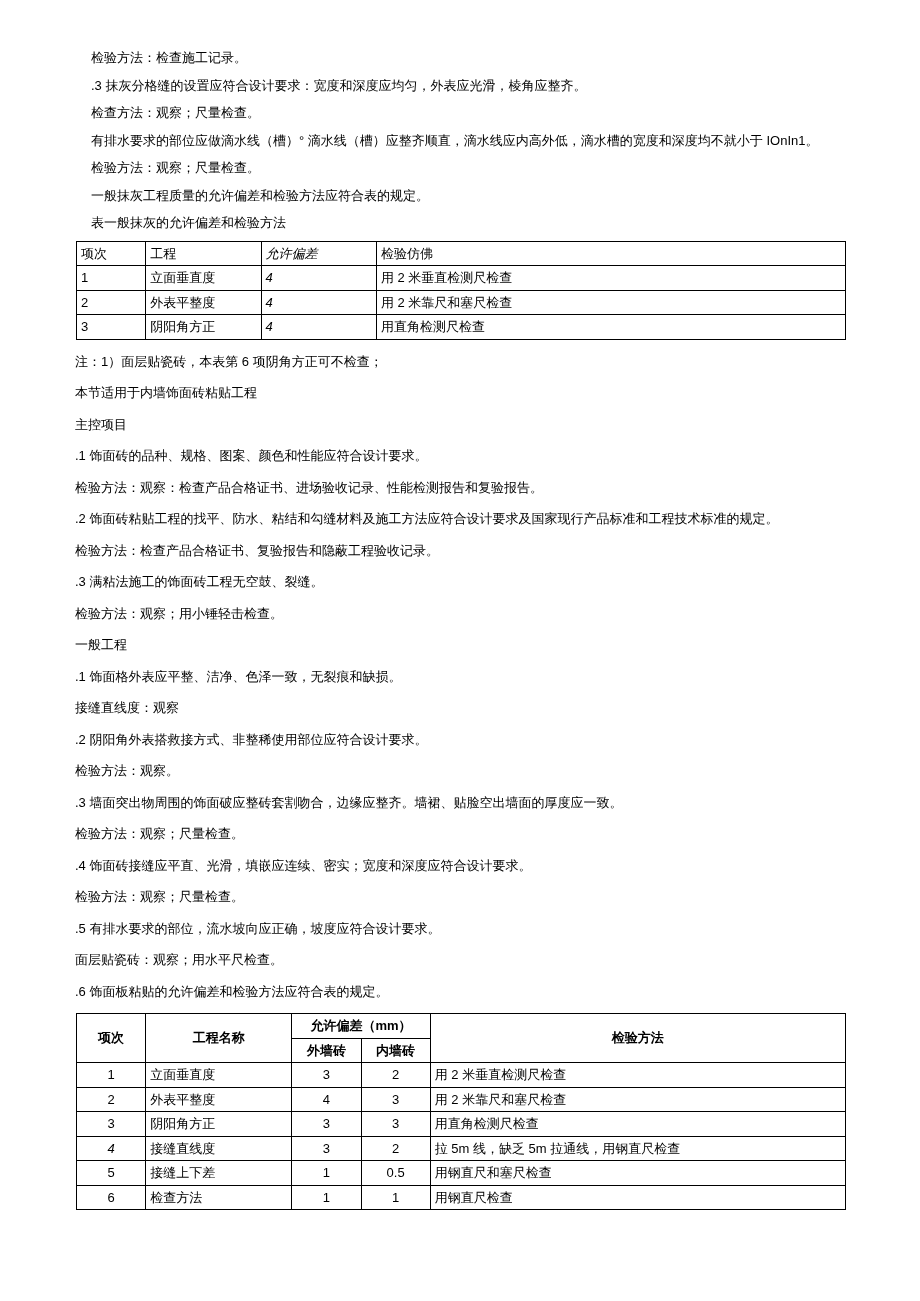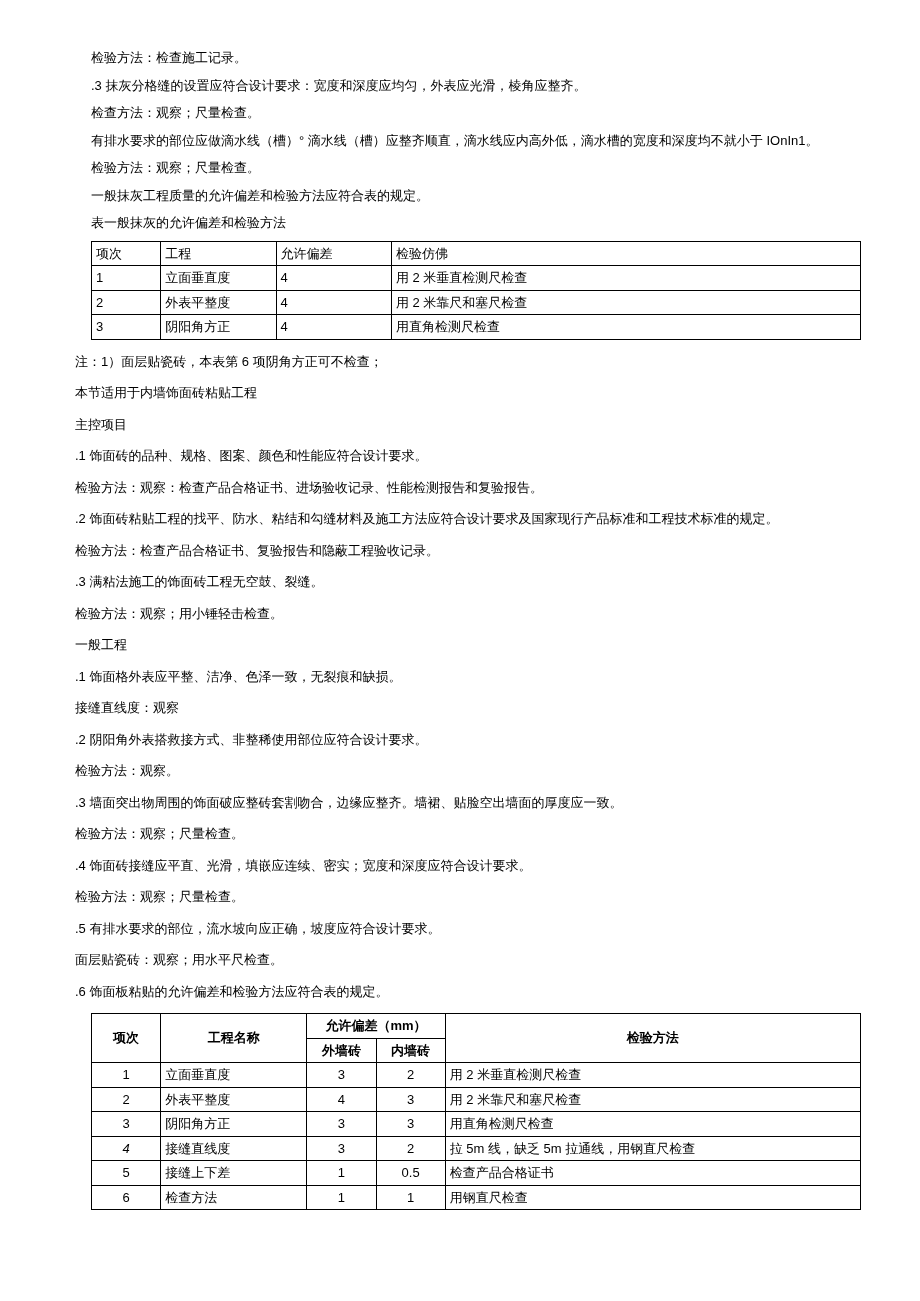--- a/index.html
+++ b/index.html
@@ -13,32 +13,32 @@
   }
   p {
     margin: 8px 16px;
   }
   .spaced p {
     margin: 12px 0;
   }
   table {
     border-collapse: collapse;
     width: 100%;
-    margin: 8px 16px;
+    margin: 8px 1px;
     font-size: 13px;
   }
   td, th {
     border: 1px solid #000;
     padding: 2px 4px;
     text-align: left;
     vertical-align: middle;
   }
   .t1 td:nth-child(1){ width: 9%; }
   .t1 td:nth-child(2){ width: 15%; }
-  .t1 td:nth-child(3){ width: 15%; }
+  .t1 td:nth-child(3){ width: 15%; font-style: italic; }
   .t1 td:nth-child(4){ width: 61%; }
 
   .t2 th, .t2 td { text-align: center; }
   .t2 td.left { text-align: left; }
   .t2 .col1{ width: 9%; }
   .t2 .col2{ width: 19%; text-align: center; }
   .t2 .col3{ width: 9%; }
   .t2 .col4{ width: 9%; }
   .t2 .col5{ width: 54%; }
   .italic { font-style: italic; }
@@ -149,21 +149,21 @@
         <td class="left">接缝直线度</td>
         <td>3</td>
         <td>2</td>
         <td class="left">拉 5m 线，缺乏 5m 拉通线，用钢直尺检查</td>
       </tr>
       <tr>
         <td>5</td>
         <td class="left">接缝上下差</td>
         <td>1</td>
         <td>0.5</td>
-        <td class="left">检查产品合格证书</td>
+        <td class="left">用钢直尺和塞尺检查</td>
       </tr>
       <tr>
         <td>6</td>
         <td class="left">检查方法</td>
         <td>1</td>
         <td>1</td>
         <td class="left">用钢直尺检查</td>
       </tr>
     </tbody>
 </table>

